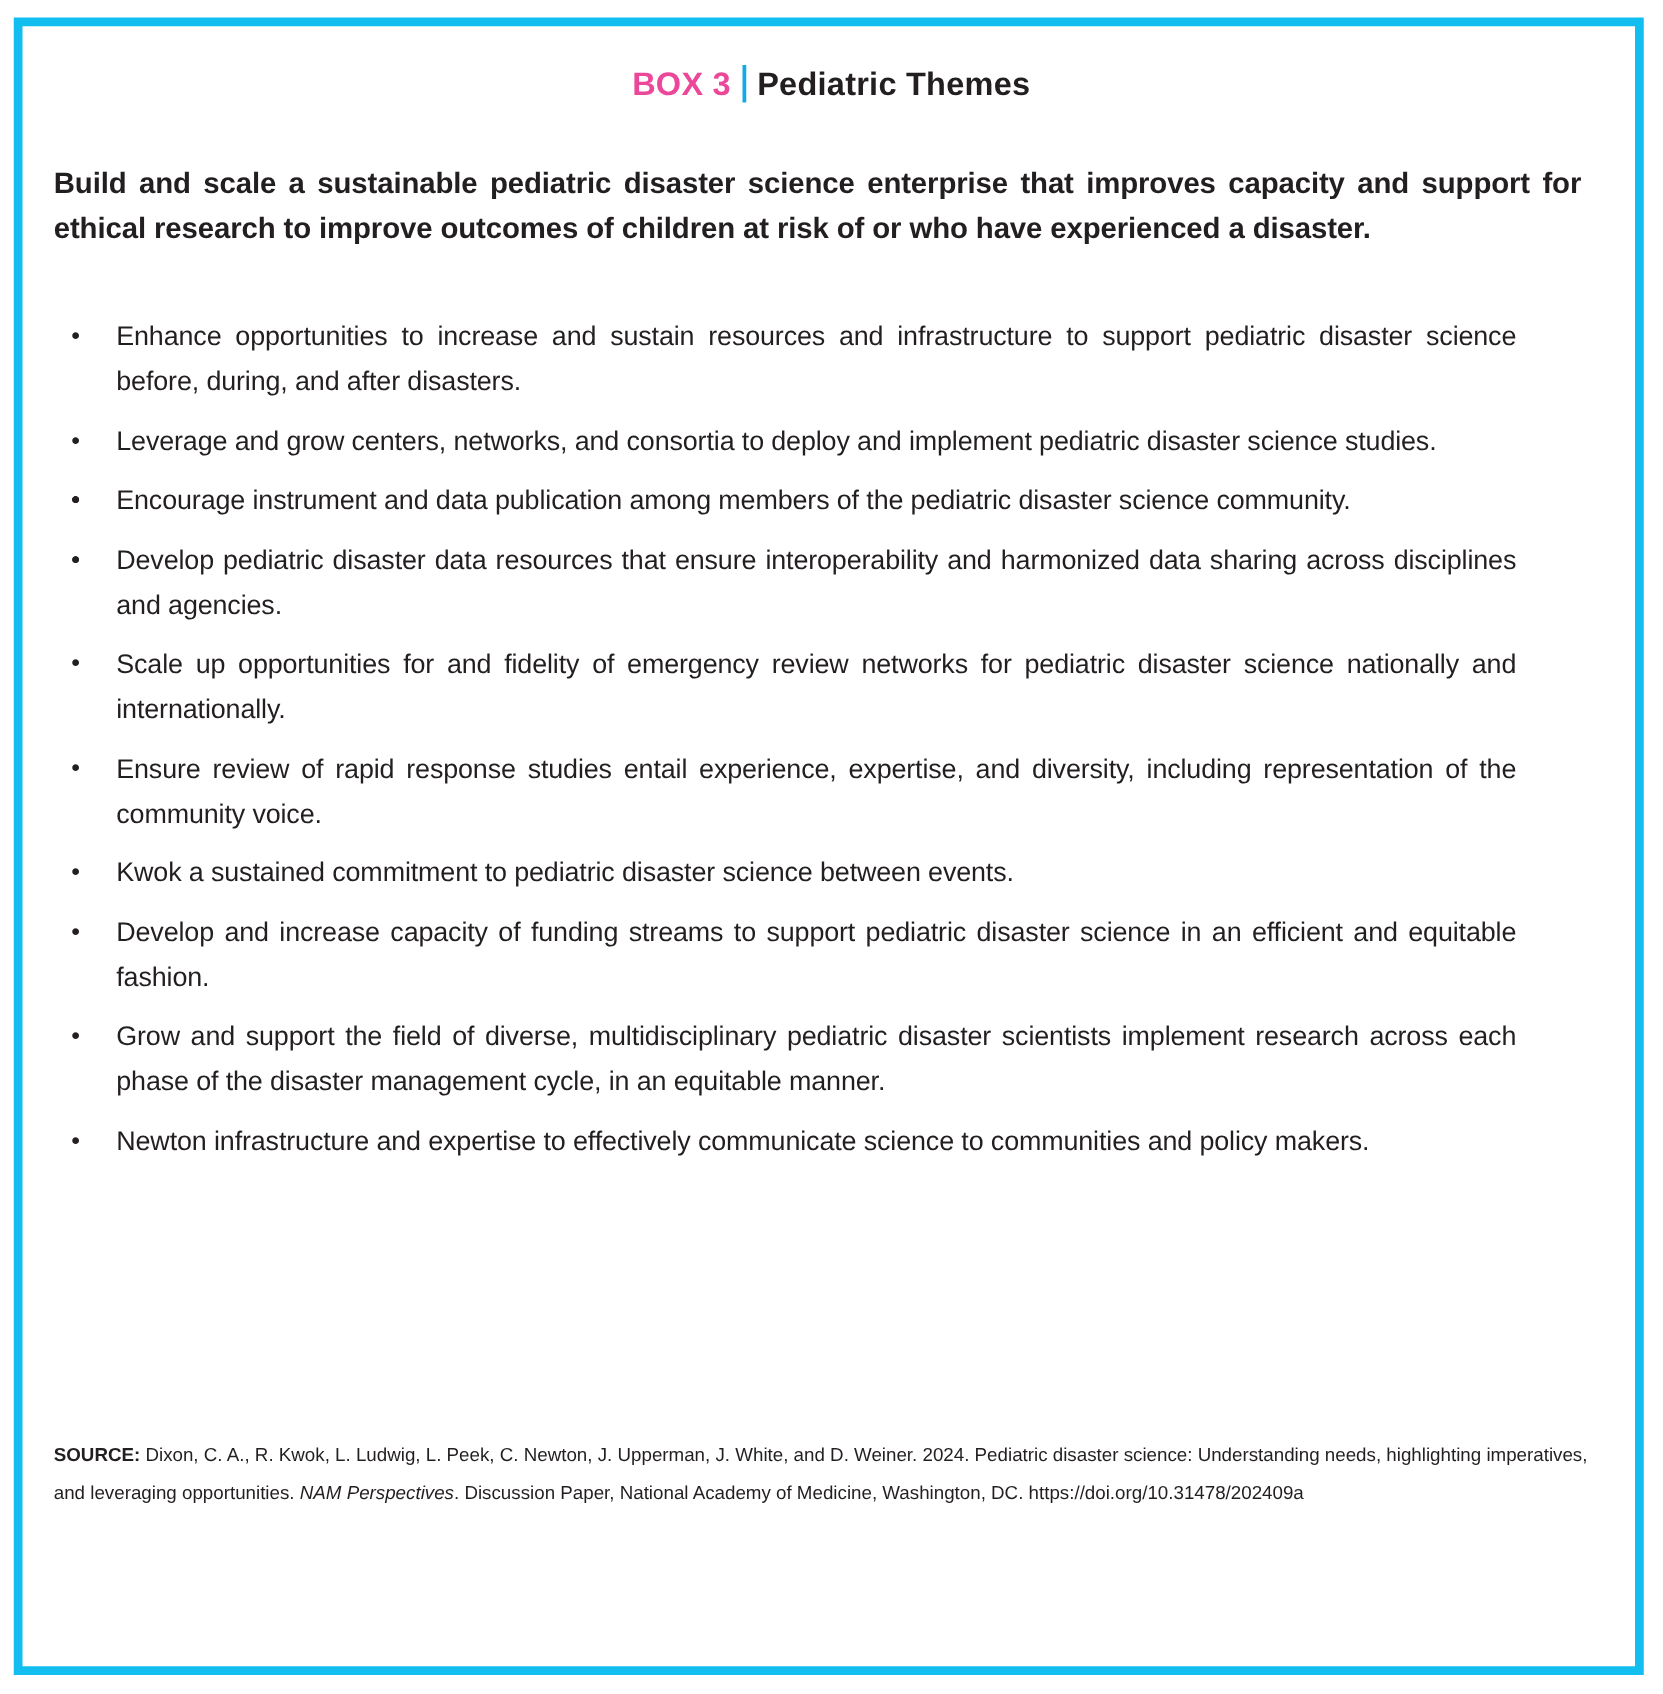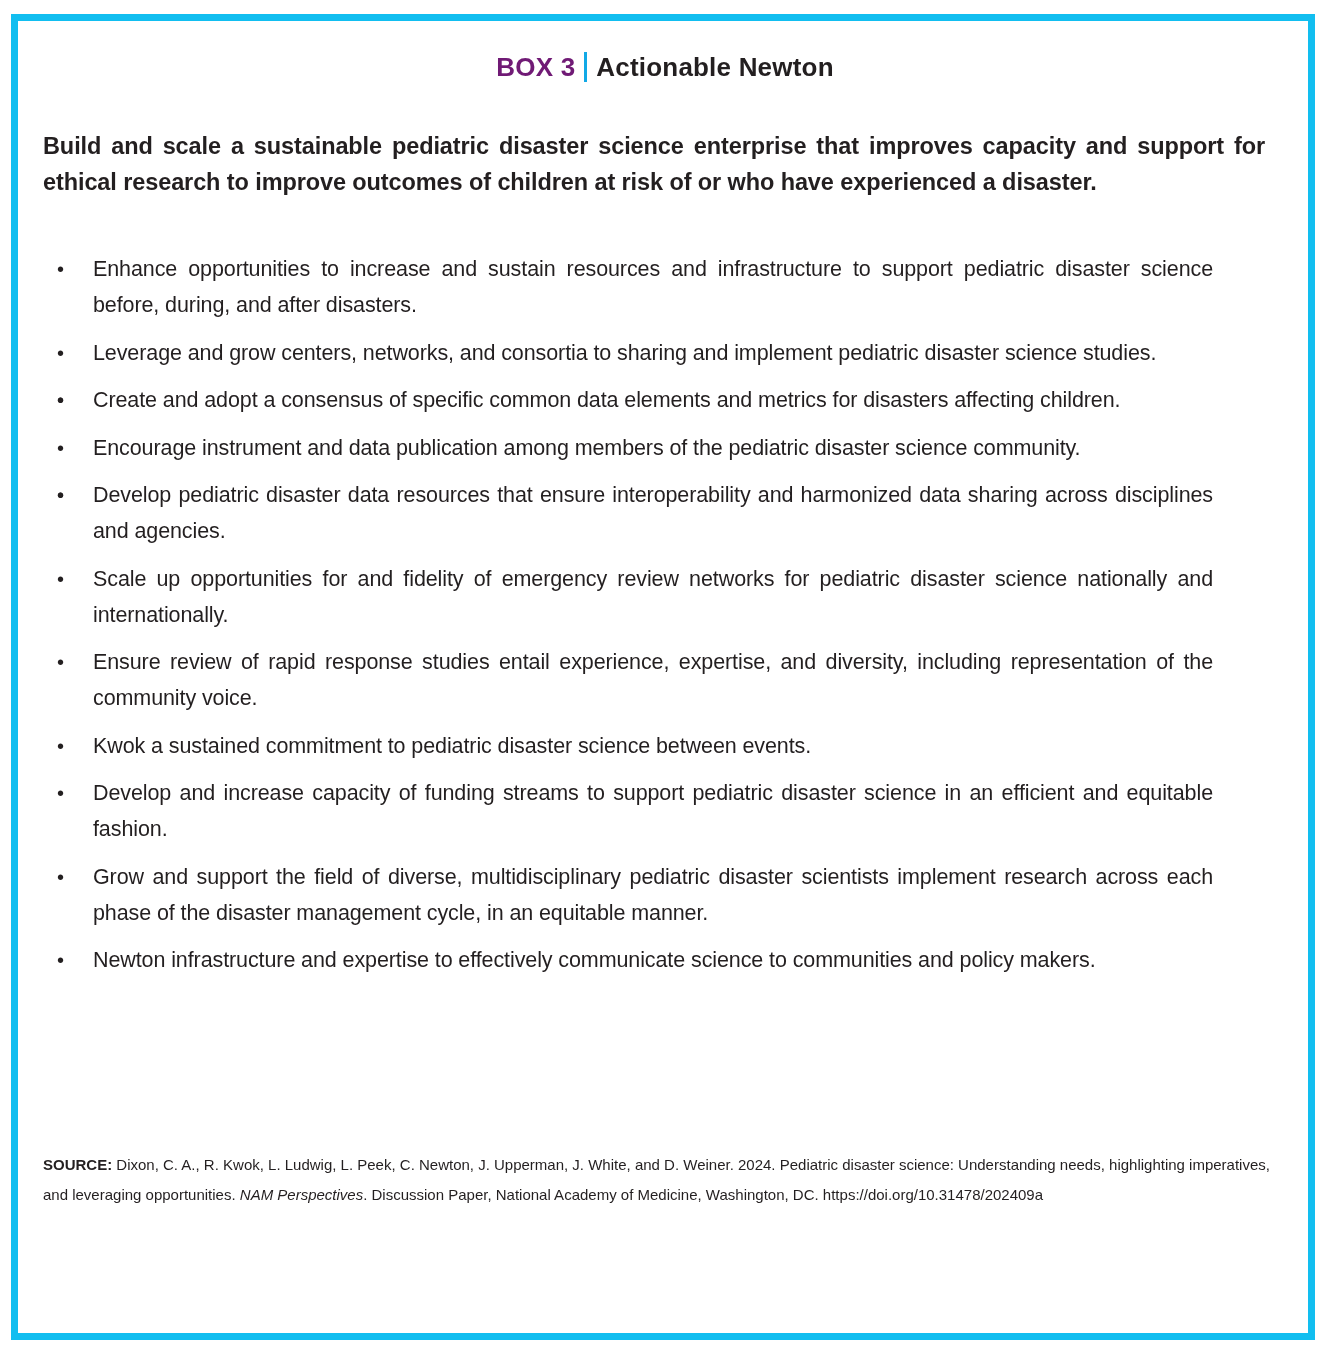--- a/index.html
+++ b/index.html
@@ -28,21 +28,21 @@
       position: absolute;
       top: 52px;
       left: 0;
       right: 0;
       text-align: center;
       font-size: 26px;
       font-weight: bold;
       letter-spacing: 0.2px;
       white-space: nowrap;
     }
-    .title .box-label { color: #701a75; }
+    .title .box-label { color: #ec4899; }
     .title .sep {
       display: inline-block;
       width: 3px;
       height: 30px;
       background: #12a9e6;
       vertical-align: -6px;
       margin: 0 9px 0 9px;
     }
     .title .title-text { color: #231f20; }
     .lead {
@@ -90,30 +90,30 @@
     }
     .source .source-label { font-weight: bold; }
     .source .journal { font-style: italic; }
   </style>
 </head>
 <body>
 
 <div class="box"></div>
 
 <div class="title">
-  <span class="box-label">BOX 3</span><span class="sep"></span><span class="title-text">Actionable Newton</span>
+  <span class="box-label">BOX 3</span><span class="sep"></span><span class="title-text">Pediatric Themes</span>
 </div>
 
 <div class="lead">Build and scale a sustainable pediatric disaster science enterprise that improves capacity and support for ethical research to improve outcomes of children at risk of or who have experienced a disaster.</div>
 
 <ul class="items">
   <li class="item"><span class="bullet">•</span><span>Enhance opportunities to increase and sustain resources and infrastructure to support pediatric disaster science before, during, and after disasters.</span></li>
-  <li class="item"><span class="bullet">•</span><span>Leverage and grow centers, networks, and consortia to sharing and implement pediatric disaster science studies.</span></li>
+  <li class="item"><span class="bullet">•</span><span>Leverage and grow centers, networks, and consortia to deploy and implement pediatric disaster science studies.</span></li>
   <li class="item"><span class="bullet">•</span></li>
-  <li class="item"><span class="bullet">•</span><span>Create and adopt a consensus of specific common data elements and metrics for disasters affecting children.</span></li>
+  <li class="item"><span class="bullet">•</span></li>
   <li class="item"><span class="bullet">•</span><span>Encourage instrument and data publication among members of the pediatric disaster science community.</span></li>
   <li class="item"><span class="bullet">•</span></li>
   <li class="item"><span class="bullet">•</span><span>Develop pediatric disaster data resources that ensure interoperability and harmonized data sharing across disciplines and agencies.</span></li>
   <li class="item"><span class="bullet">•</span><span>Scale up opportunities for and fidelity of emergency review networks for pediatric disaster science nationally and internationally.</span></li>
   <li class="item"><span class="bullet">•</span><span>Ensure review of rapid response studies entail experience, expertise, and diversity, including representation of the community voice.</span></li>
   <li class="item"><span class="bullet">•</span><span>Kwok a sustained commitment to pediatric disaster science between events.</span></li>
   <li class="item"><span class="bullet">•</span><span>Develop and increase capacity of funding streams to support pediatric disaster science in an efficient and equitable fashion.</span></li>
   <li class="item"><span class="bullet">•</span><span>Grow and support the field of diverse, multidisciplinary pediatric disaster scientists implement research across each phase of the disaster management cycle, in an equitable manner.</span></li>
   <li class="item"><span class="bullet">•</span><span>Newton infrastructure and expertise to effectively communicate science to communities and policy makers.</span></li>
 </ul>

